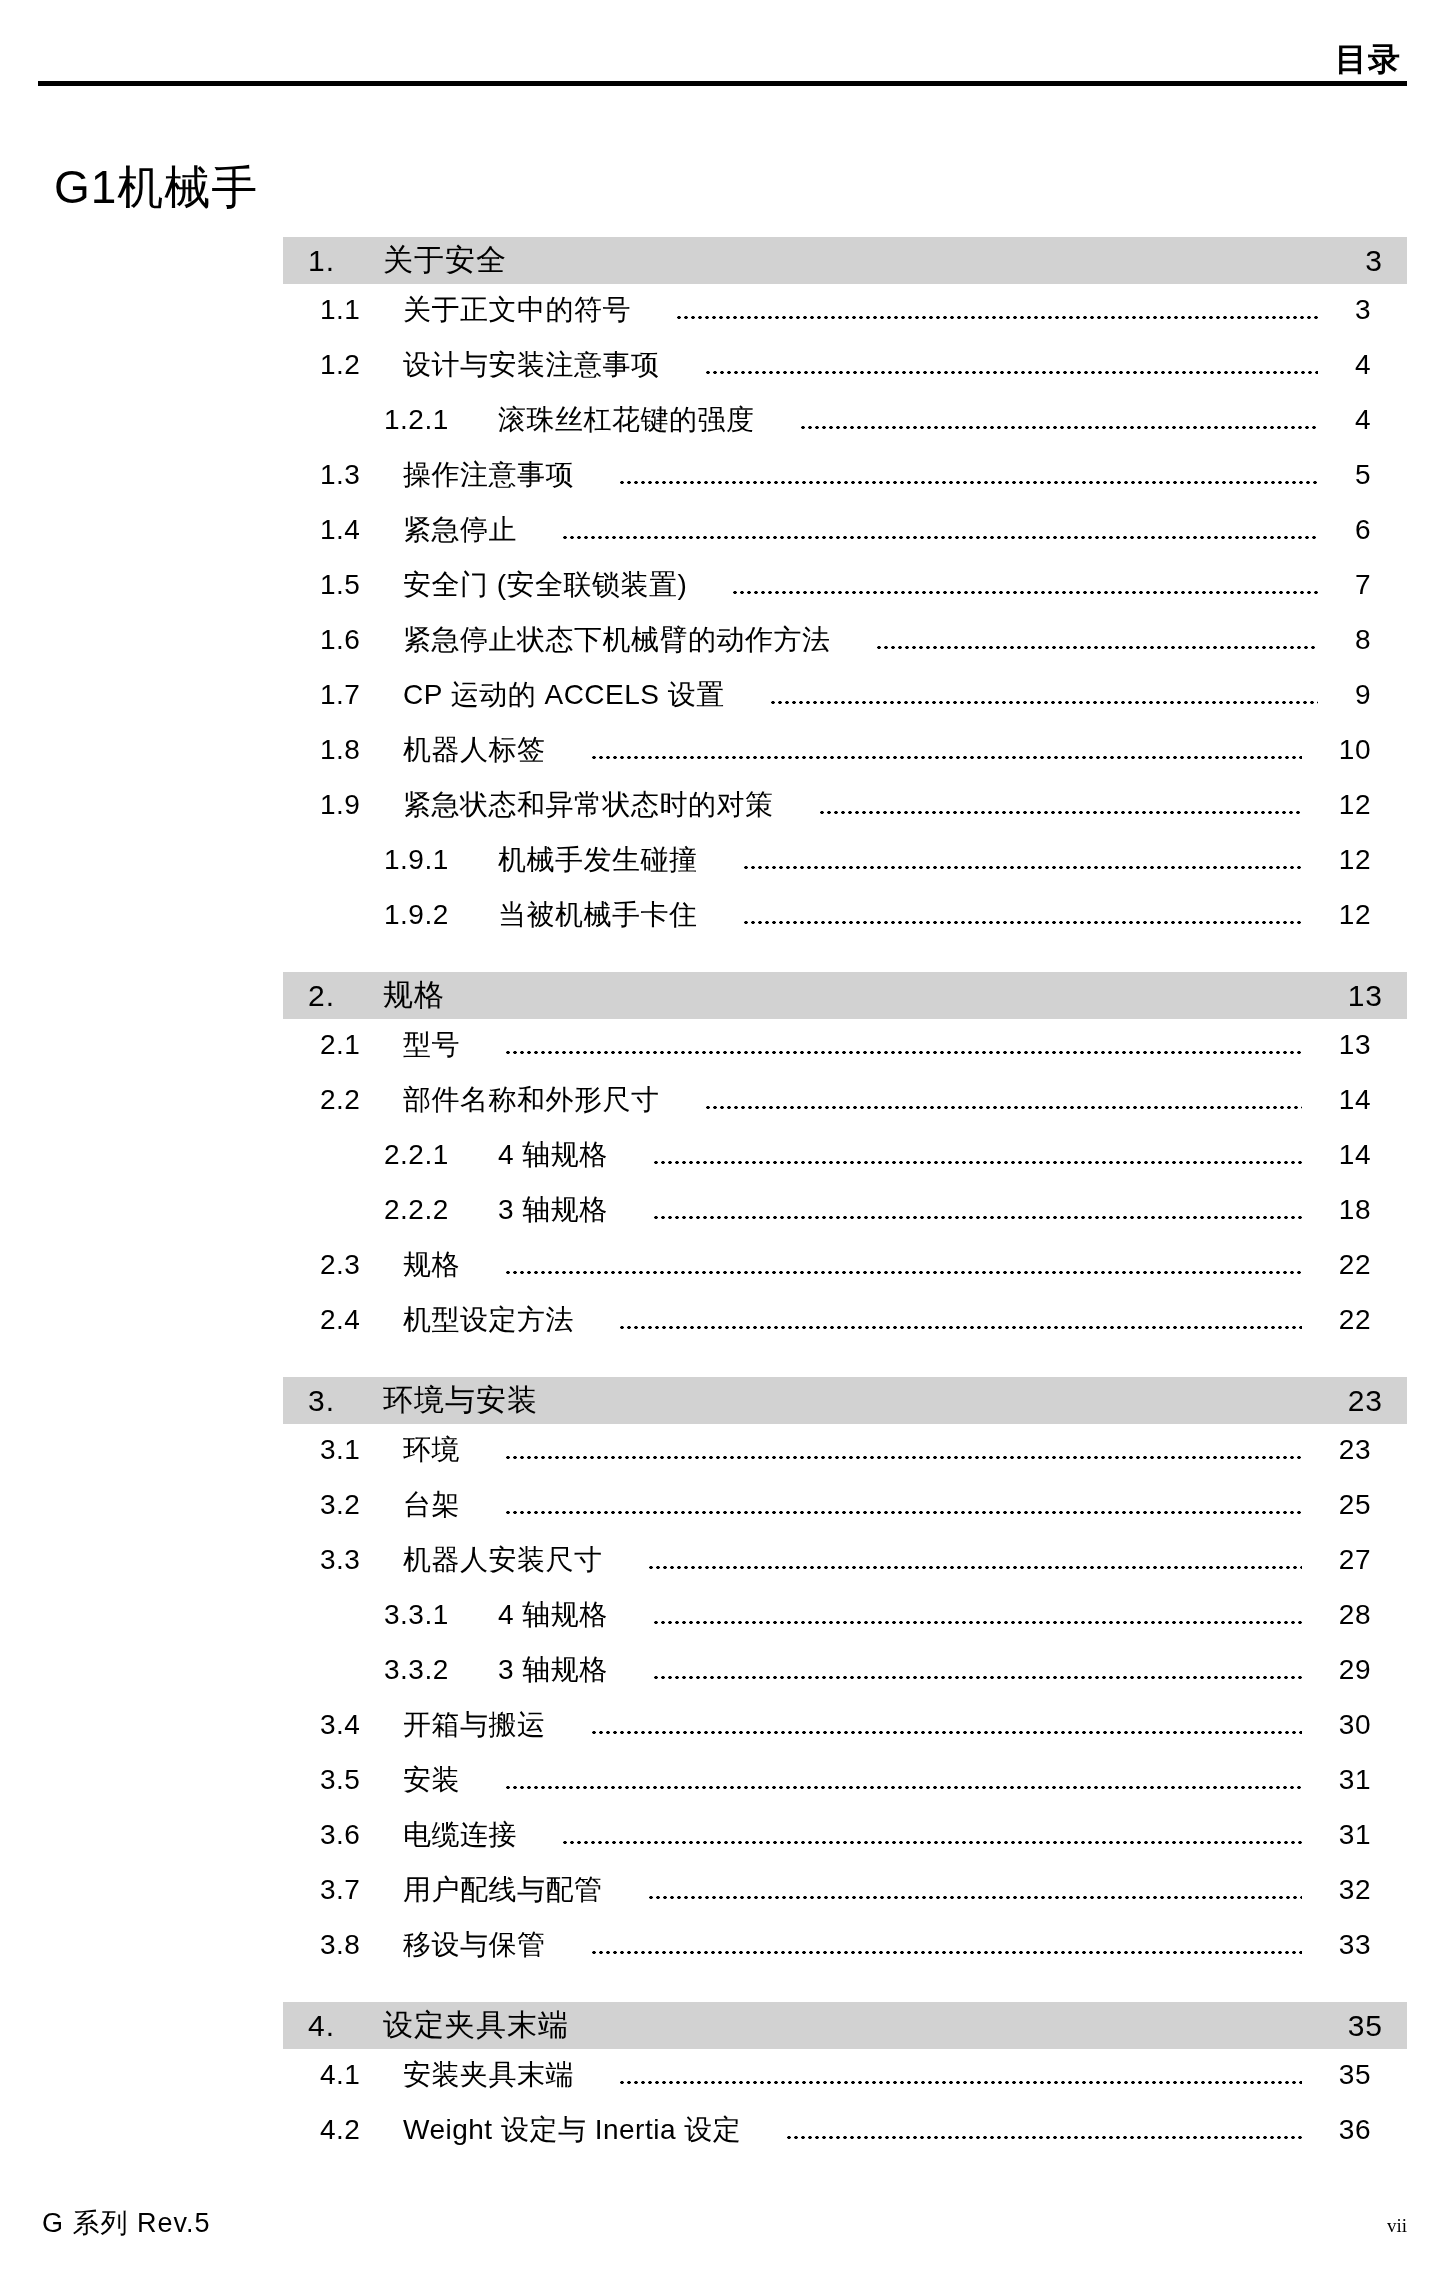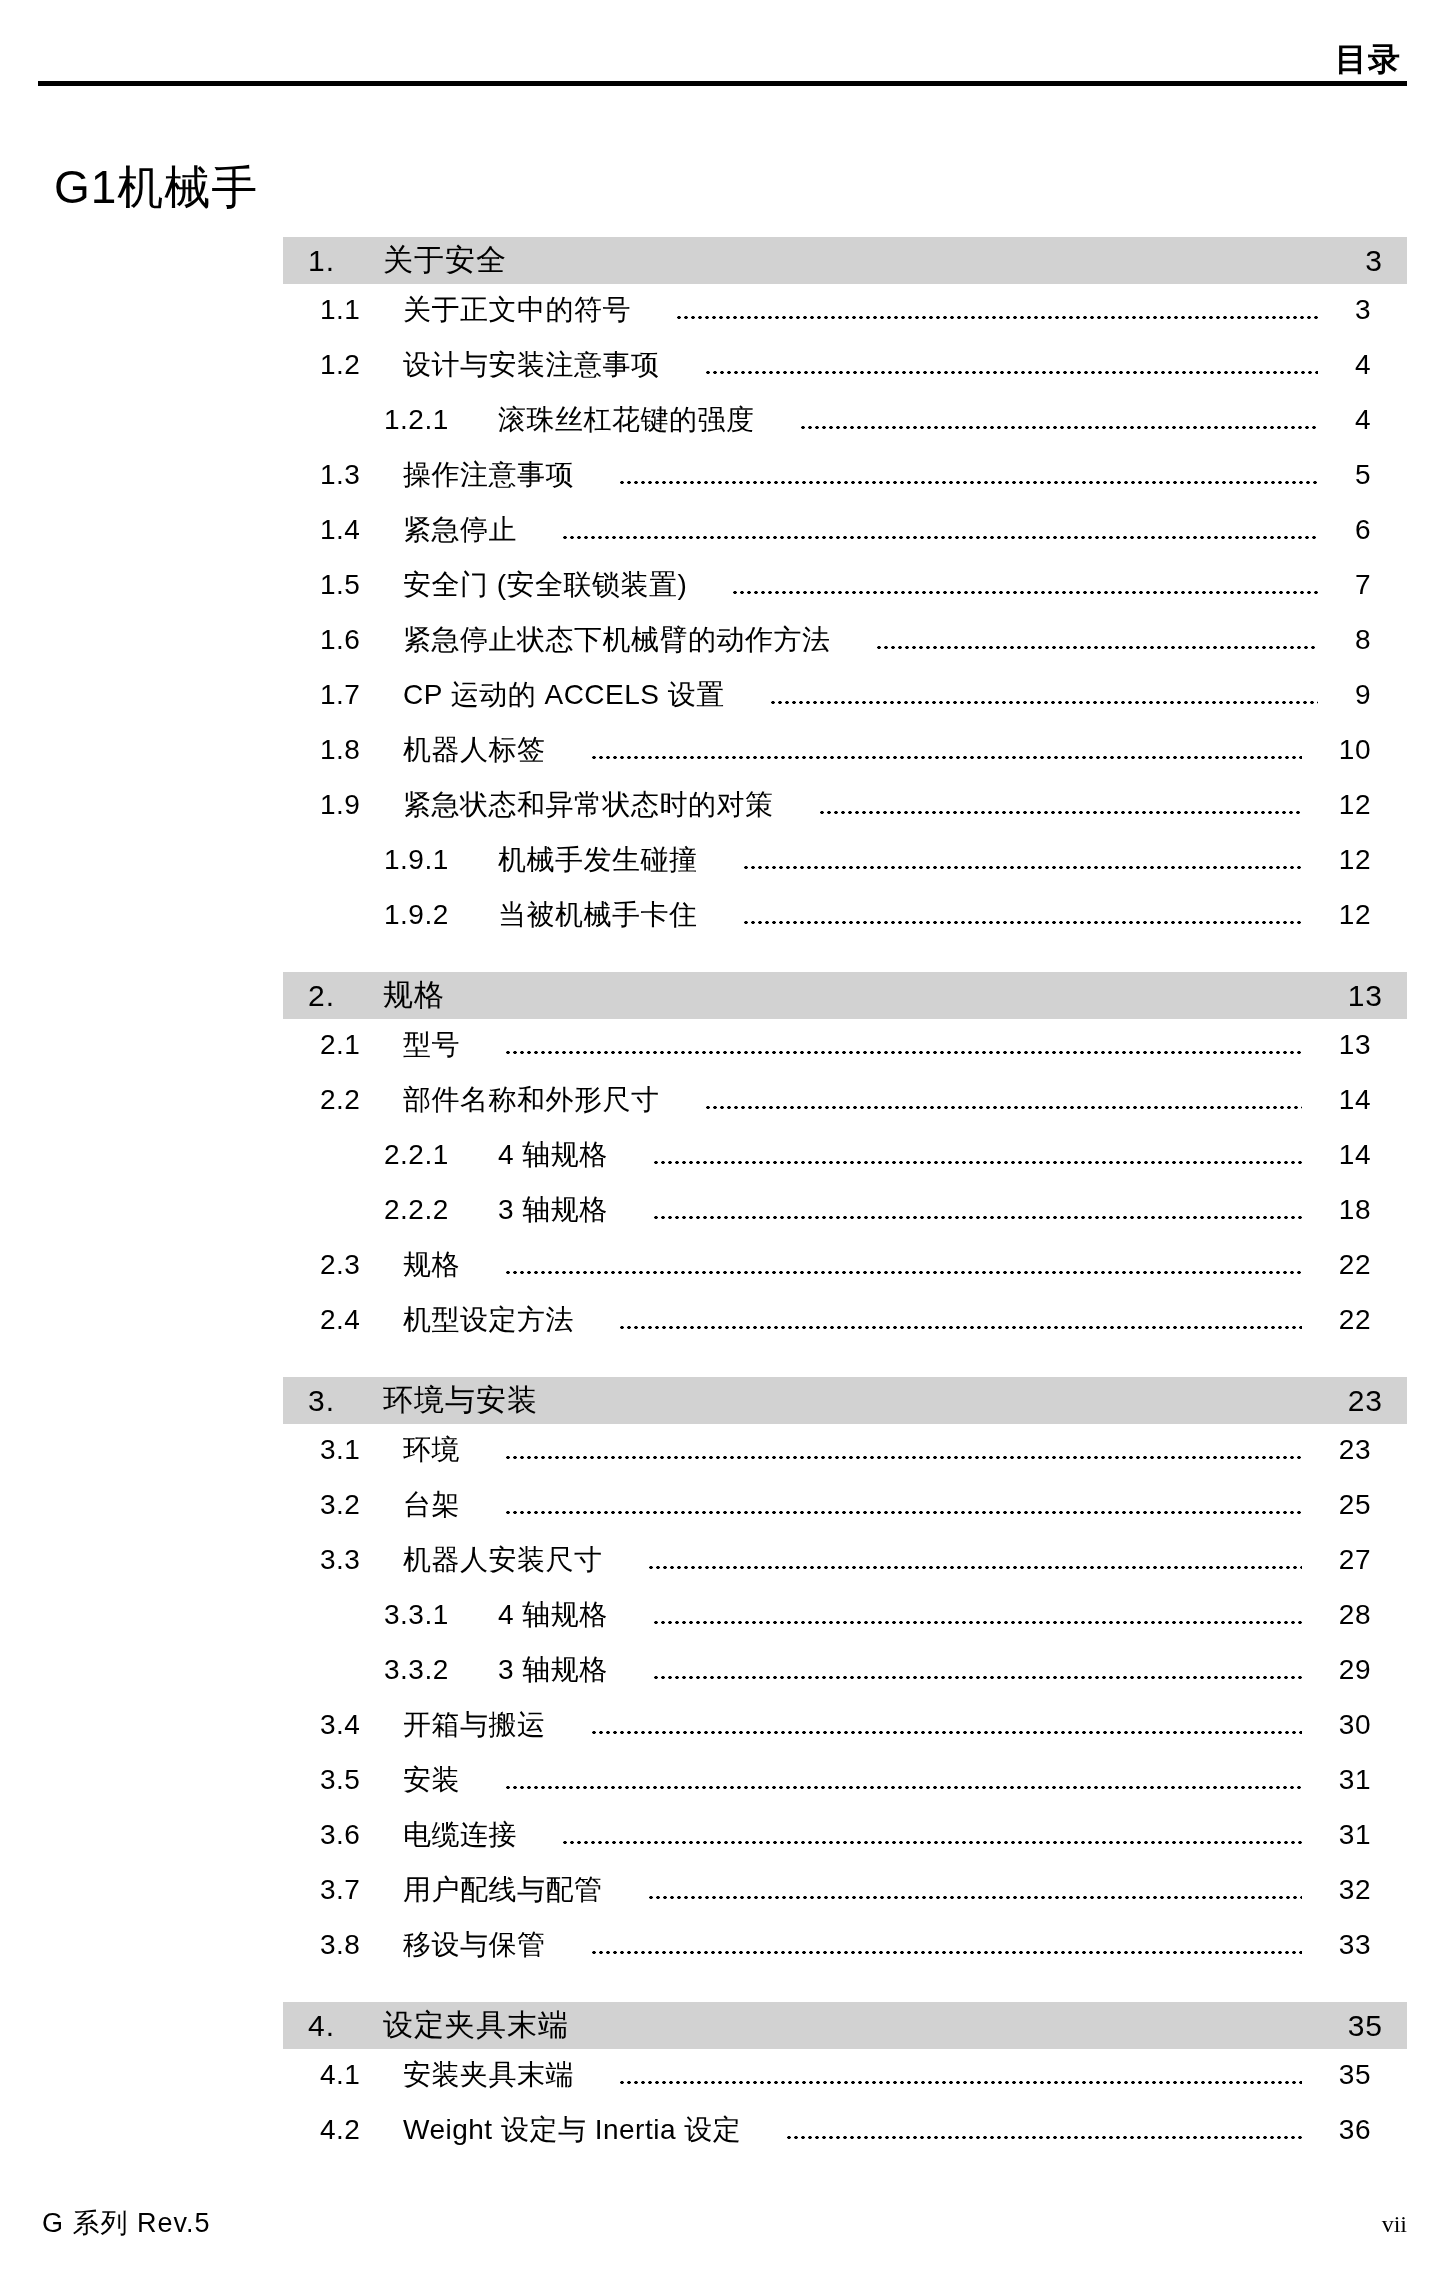--- a/index.html
+++ b/index.html
@@ -107,21 +107,21 @@
     position: absolute;
     left: 42px;
     right: 34px;
     top: 2205px;
     display: flex;
     justify-content: space-between;
     align-items: baseline;
     font-size: 27px;
   }
   .footer-left { letter-spacing: 1px; }
-  .footer-right { font-family: "Liberation Serif", "DejaVu Serif", serif; font-size: 24px; }
+  .footer-right { font-family: "Liberation Serif", "DejaVu Serif", serif; font-size: 19px; }
 </style>
 </head>
 <body>
 
 <div class="page">
 
   <div class="header">
     <div class="header-label">目录</div>
     <div class="header-rule"></div>
   </div>

